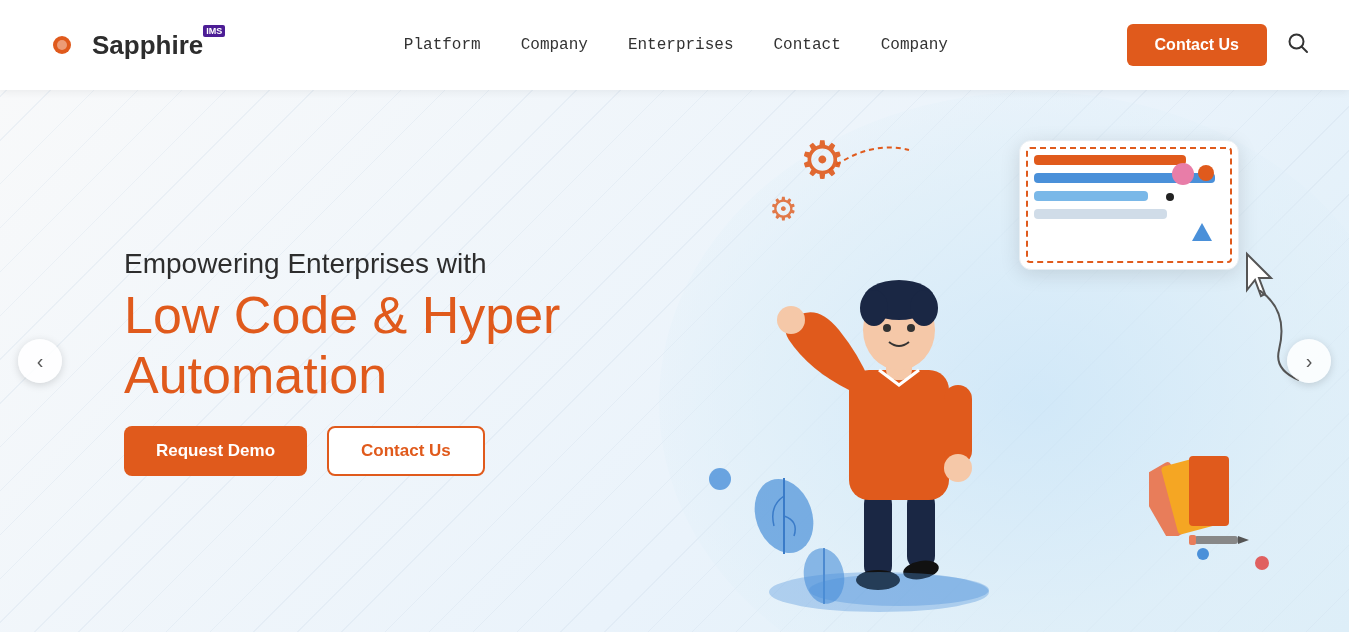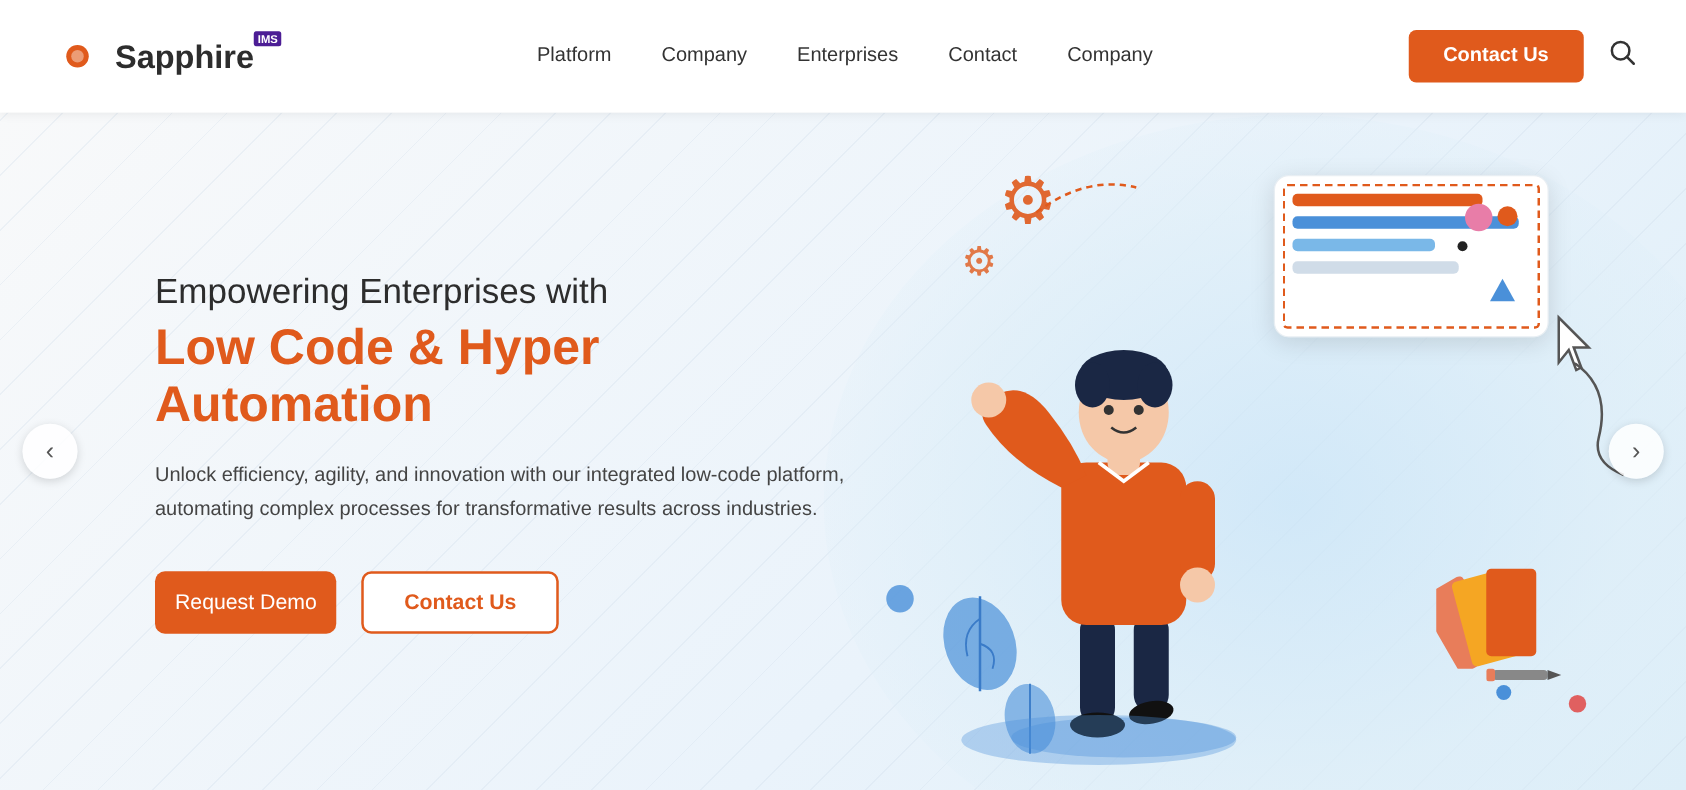--- a/index.html
+++ b/index.html
@@ -47,20 +47,21 @@
       display: flex;
       align-items: center;
       gap: 40px;
     }
     .nav-link {
       font-size: 16px;
       color: #333;
       text-decoration: none;
       cursor: pointer;
       font-weight: 500;
+      font-family: Liberation Mono, monospace;
     }
     .nav-right {
       display: flex;
       align-items: center;
       gap: 20px;
     }
     .contact-btn {
       background: #e05a1c;
       color: #fff;
       border: none;
@@ -124,22 +125,22 @@
       margin-left: 24px;
     }
     .hero-subtitle {
       font-size: 28px;
       color: #2d2d2d;
       font-weight: 400;
       line-height: 1.3;
       margin-bottom: 4px;
     }
     .hero-title {
-      font-size: 40px;
-      font-weight: 700;
+      font-size: 52px;
+      font-weight: 400;
       color: #e05a1c;
       line-height: 1.15;
       margin-bottom: 20px;
     }
     .hero-desc {
       font-size: 16px;
       color: #444;
       line-height: 1.7;
       max-width: 560px;
       margin-bottom: 36px;
@@ -147,23 +148,23 @@
     .hero-buttons {
       display: flex;
       gap: 20px;
       align-items: center;
     }
     .btn-demo {
       background: #e05a1c;
       color: #fff;
       border: none;
       border-radius: 8px;
-      padding: 15px 16px;
+      padding: 15px 32px;
       font-size: 17px;
-      font-weight: 400;
+      font-weight: 700;
       cursor: pointer;
     }
     .btn-contact {
       background: #fff;
       color: #e05a1c;
       border: 2px solid #e05a1c;
       border-radius: 8px;
       padding: 13px 32px;
       font-size: 17px;
       font-weight: 600;
@@ -274,21 +275,20 @@
 </nav>
 
 <section class="hero">
   <div class="hero-blob"></div>
 
   <button class="carousel-arrow left">‹</button>
 
   <div class="hero-content">
     <p class="hero-subtitle">Empowering Enterprises with</p>
     <h1 class="hero-title">Low Code &amp; Hyper Automation</h1>
-    <p class="hero-desc">Unlock efficiency, agility, and innovation with our integrated low-code platform, automating complex processes for transformative results across industries.</p>
     <div class="hero-buttons">
       <button class="btn-demo">Request Demo</button>
       <button class="btn-contact">Contact Us</button>
     </div>
   </div>
 
   <button class="carousel-arrow right">›</button>
 
   <div class="hero-illustration">
 

